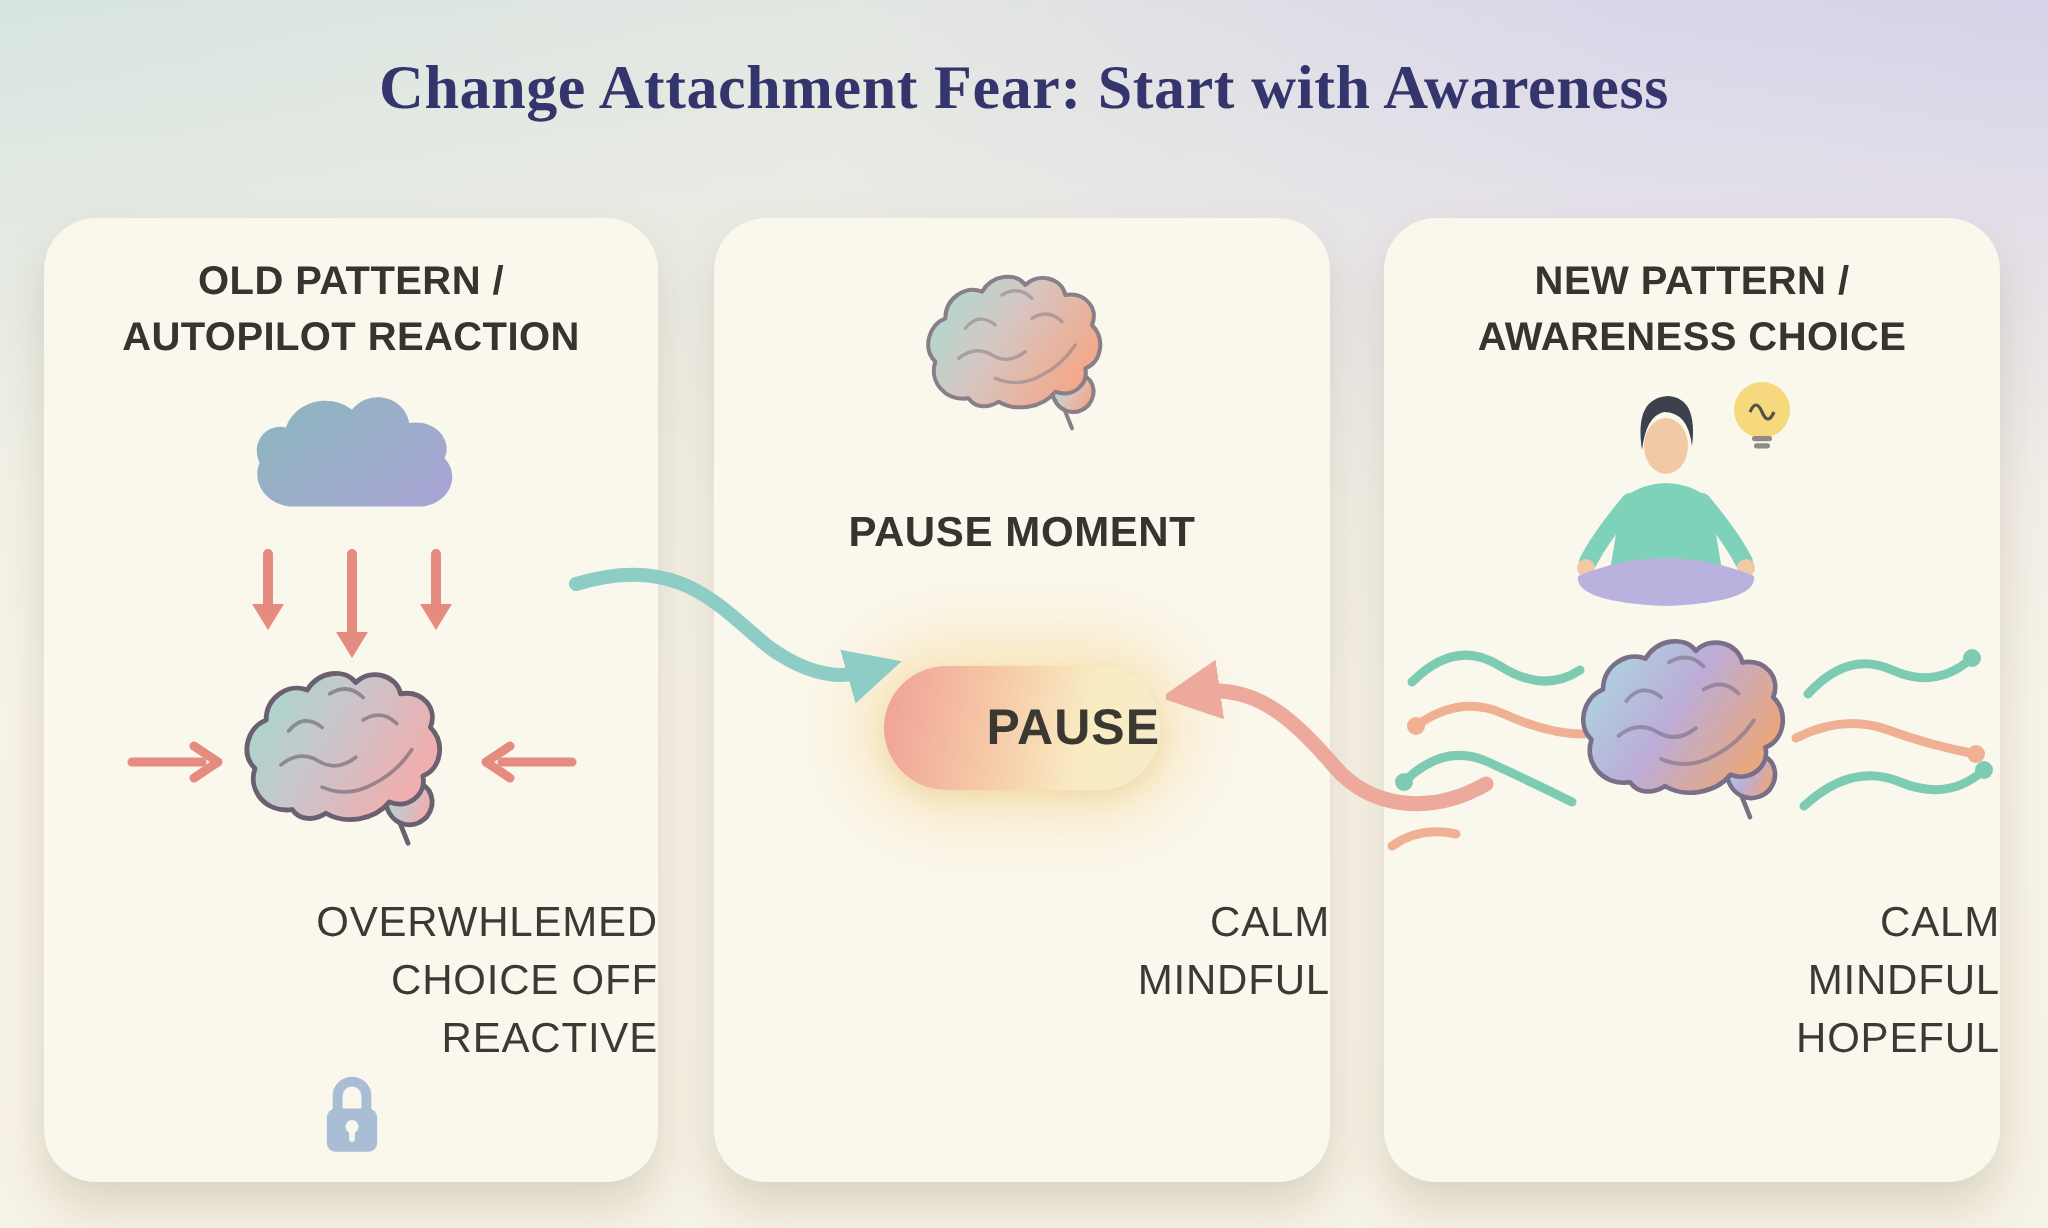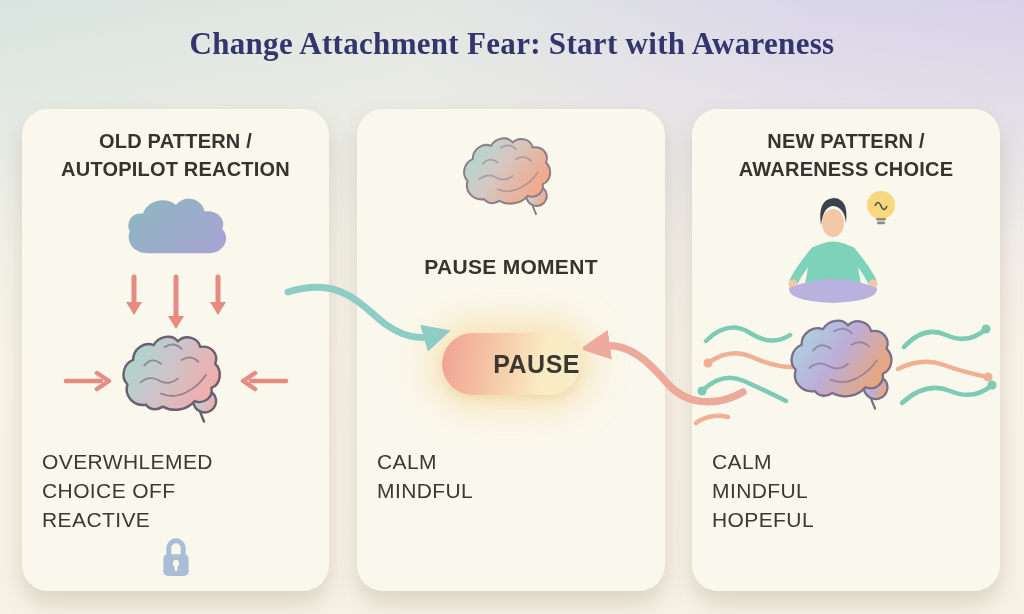--- a/index.html
+++ b/index.html
@@ -24,21 +24,21 @@
   .panel-new{left:692px}
   .panel-header{
     position:absolute;top:18px;left:0;right:0;text-align:center;
     font-weight:bold;font-size:20px;line-height:28px;color:#35342f;letter-spacing:.2px;
   }
   .center-x{position:absolute;left:50%;transform:translateX(-50%);}
   .cloud-icon{top:84px;}
   .down-arrows{top:164px;}
   .brain-row{position:absolute;top:224px;left:0;right:0;display:flex;align-items:center;justify-content:center;gap:5px;}
   .states{
-    position:absolute;top:338px;left:0;right:0;text-align:left;
+    position:absolute;top:338px;left:0;right:0;text-align:right;
     font-size:21px;line-height:29px;color:#3b3933;font-weight:500;letter-spacing:.4px;padding-left:20px;
   }
   .lock-icon{bottom:12px;}
   .mid-brain{top:26px;}
   .pause-label{
     position:absolute;top:146px;left:0;right:0;text-align:center;
     font-weight:bold;font-size:21px;color:#35342f;letter-spacing:.3px;
   }
   .pause-button{
     position:absolute;top:224px;left:50%;transform:translateX(-50%);

